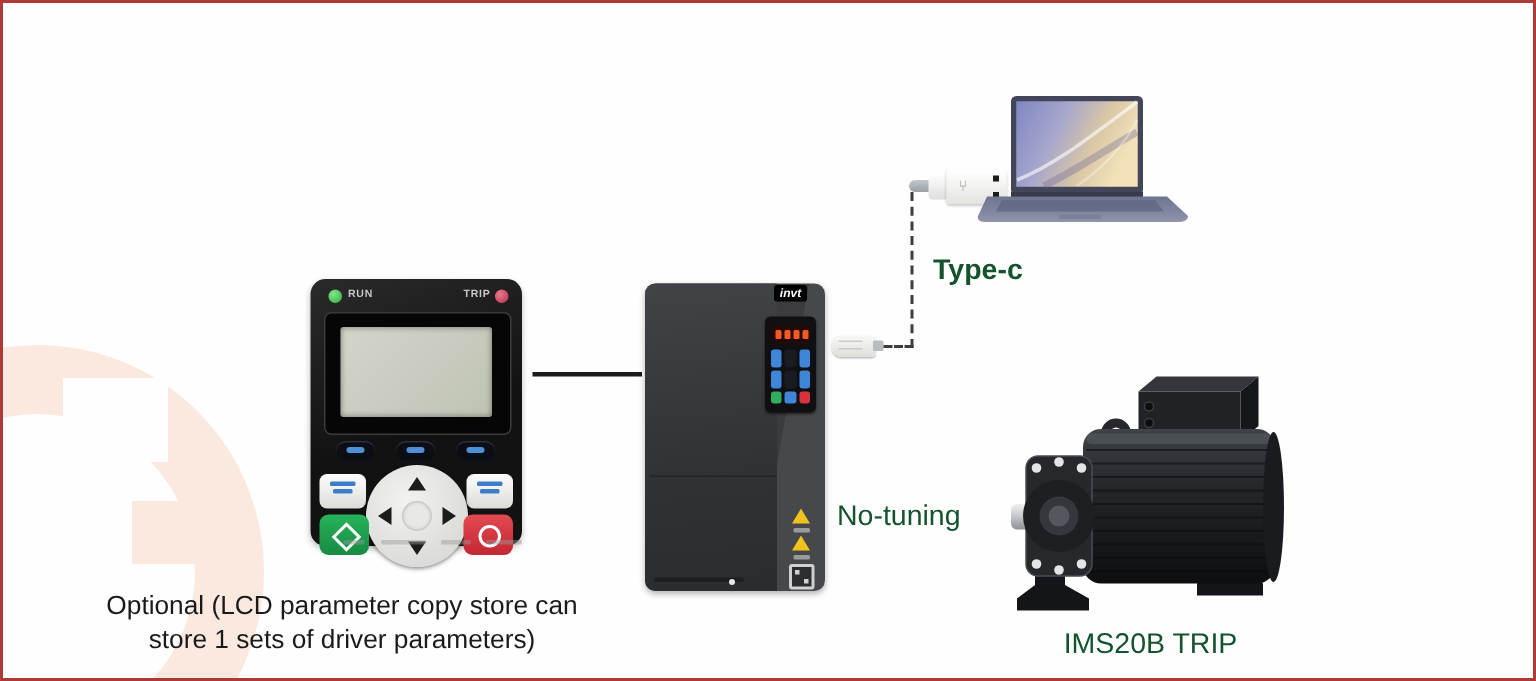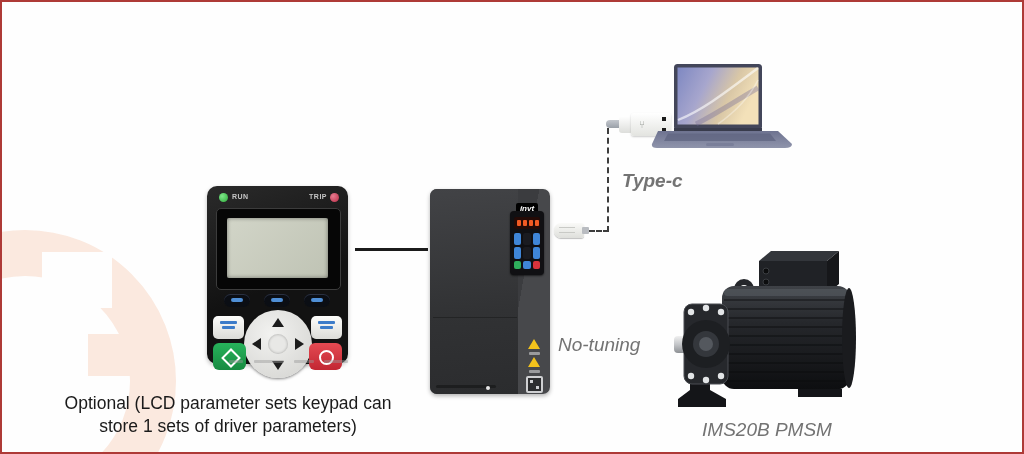--- a/index.html
+++ b/index.html
@@ -42,21 +42,21 @@
   .artifact{top:358px;height:3px;background:#9a9a9a;opacity:.45;border-radius:1px;}
 
   
   #keypad-line{left:353px;top:246px;width:73px;height:3px;background:#1b1b1b;}
 
   
   #drive{left:428px;top:187px;width:120px;height:205px;background:linear-gradient(100deg,#3b3c3f 70%,#47484b 70%);border-radius:7px;box-shadow:0 2px 4px rgba(0,0,0,.3);}
   #drive-face{left:0;top:0;width:88px;height:205px;background:linear-gradient(175deg,#424346,#313234 60%,#2b2c2e);border-radius:7px 0 0 7px;}
   #drive-seam{left:3px;top:128px;width:84px;height:1px;background:#232425;}
   #drive-vent{left:6px;top:196px;width:60px;height:3px;background:#1d1e1f;border-radius:2px;}
-  #invt-badge{left:86px;top:14px;width:22px;height:11px;background:#000;border-radius:2px;color:#fff;font-size:8px;font-weight:bold;font-style:italic;text-align:center;line-height:11px;}
+  #invt-badge{left:86px;top:1px;width:22px;height:11px;background:#000;border-radius:2px;color:#fff;font-size:8px;font-weight:bold;font-style:italic;text-align:center;line-height:11px;}
   #drive-module{left:80px;top:22px;width:34px;height:64px;background:#101013;border-radius:4px;box-shadow:0 1px 2px rgba(0,0,0,.6);}
   #seg-display{left:4px;top:6px;width:26px;height:12px;background:#240a06;border-radius:2px;overflow:hidden;}
   .seg{position:absolute;top:3px;width:4px;height:6px;background:#f25a23;border-radius:1px;}
   .btn-grid{left:4px;top:22px;width:26px;height:26px;display:grid;grid-template-columns:repeat(3,1fr);grid-gap:2px;}
   .kbtn{border-radius:2px;}
   #drive-btn-row{left:4px;top:50px;width:26px;height:8px;display:grid;grid-template-columns:repeat(3,1fr);grid-gap:2px;}
   .warn-tri{width:0;height:0;border-left:6px solid transparent;border-right:6px solid transparent;border-bottom:10px solid #f2c21c;}
   #warn1{left:98px;top:150px;} #warn2{left:98px;top:168px;}
   .warn-bar{left:99px;width:11px;height:3px;background:#9a9b9d;border-radius:1px;}
   #wbar1{top:163px;} #wbar2{top:181px;}
@@ -73,21 +73,21 @@
   #dash-h{left:587px;top:228px;width:20px;height:0;border-top:2px dashed #3c3c3c;}
   #dash-v{left:605px;top:126px;width:0;height:104px;border-left:2px dashed #3c3c3c;}
   #usba-tip{left:604px;top:118px;width:16px;height:8px;background:linear-gradient(#c3c7cd,#9aa0a8);border-radius:4px 1px 1px 4px;}
   #usba-neck{left:617px;top:114px;width:14px;height:17px;background:linear-gradient(#ffffff,#dddedb);border-radius:3px;}
   #usba-body{left:629px;top:111px;width:40px;height:23px;background:linear-gradient(#ffffff,#e3e4e0);border-radius:3px;box-shadow:0 1px 2px rgba(0,0,0,.2);}
   #usb-trident{left:8px;top:6px;width:12px;height:11px;color:#9fa39e;font-size:10px;line-height:11px;}
   #usba-body b{position:absolute;right:5px;width:4px;height:4px;background:#1b1b1b;}
   #usba-body b:first-of-type{top:4px;} #usba-body b+b{bottom:4px;}
 
   
-  .lbl{color:#737373;font-style:italic;}
+  .lbl{color:#14532d;}
   #label-type-c{left:620px;top:168px;font-size:19px;font-weight:bold;}
   #label-no-tuning{left:556px;top:332px;font-size:19px;}
   #label-motor{left:690px;top:417px;width:150px;text-align:center;font-size:19px;}
   #caption{left:38px;top:390px;width:376px;text-align:center;font-size:17.5px;line-height:23px;color:#1a1a1a;}
 </style>
 </head>
 <body>
 
 <div id="frame">
 
@@ -274,19 +274,19 @@
       <circle cx="31" cy="132" r="3.2"></circle>
         <circle cx="27" cy="100" r="3.2"></circle>
     </g>
     <circle cx="46" cy="100" r="24" fill="#1d1f22"></circle>
     <circle cx="46" cy="100" r="13" fill="#34373c"></circle>
     <circle cx="46" cy="100" r="7" fill="#54585e"></circle>
   </svg>
 
   <div class="abs lbl" id="label-type-c">Type-c</div>
   <div class="abs lbl" id="label-no-tuning">No-tuning</div>
-  <div class="abs lbl" id="label-motor">IMS20B PMSM</div>
+  <div class="abs lbl" id="label-motor">IMS20B TRIP</div>
   <div class="abs" id="caption">
-    <div>Optional (LCD parameter sets keypad can</div>
+    <div>Optional (LCD parameter copy store can</div>
     <div>store 1 sets of driver parameters)</div>
   </div>
 
 </div>
 
 </body></html>

